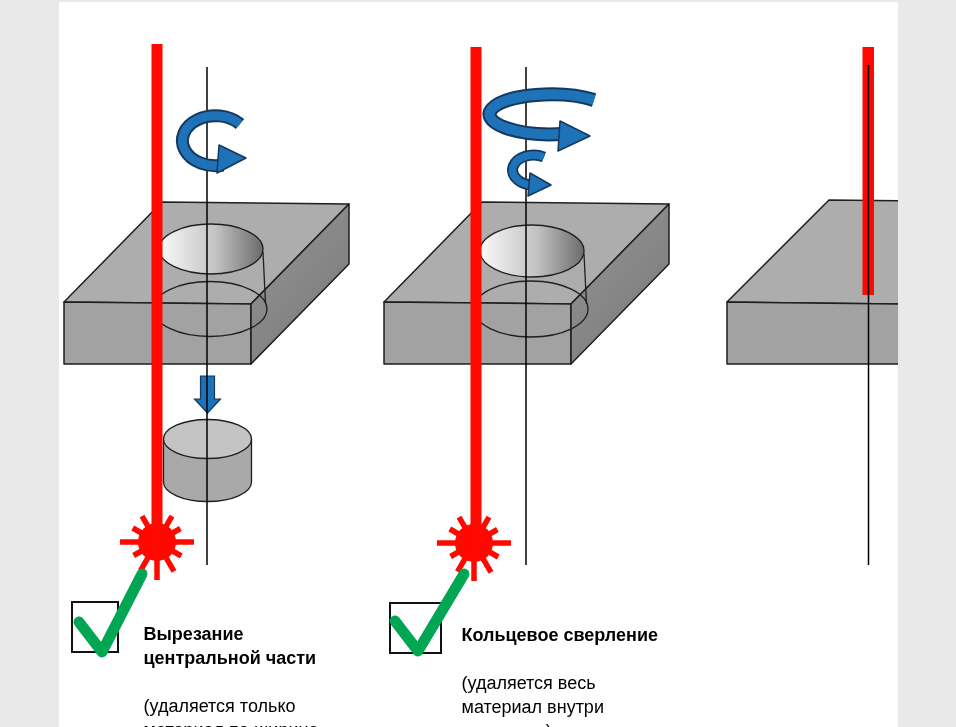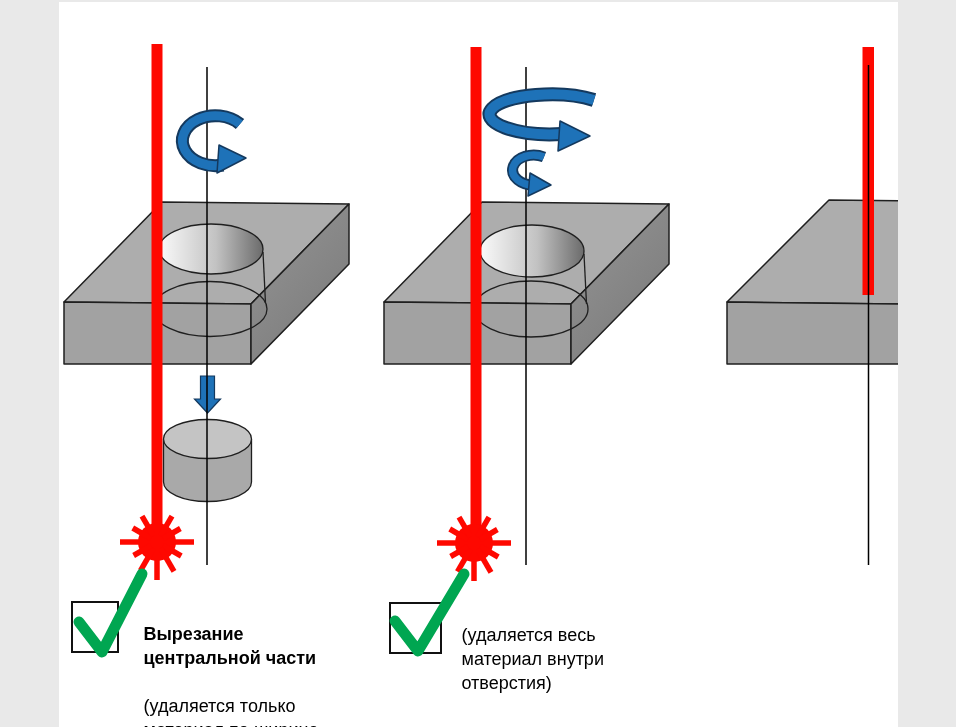--- a/index.html
+++ b/index.html
@@ -167,20 +167,21 @@
 реза)</div>
     </div>
   </div>
 
   <div class="caption c2">
     <div class="box"></div>
     <svg class="check" width="92" height="88" viewBox="0 0 92 88">
       <polyline points="6,48 29,78 75,1"></polyline>
     </svg>
     <div class="cap-text">
+      <div class="cap-title">Кольцевое сверление</div>
       <div class="cap-sub">(удаляется весь
 материал внутри
 отверстия)</div>
     </div>
   </div>
 
 
 </div>
 
 </body></html>

